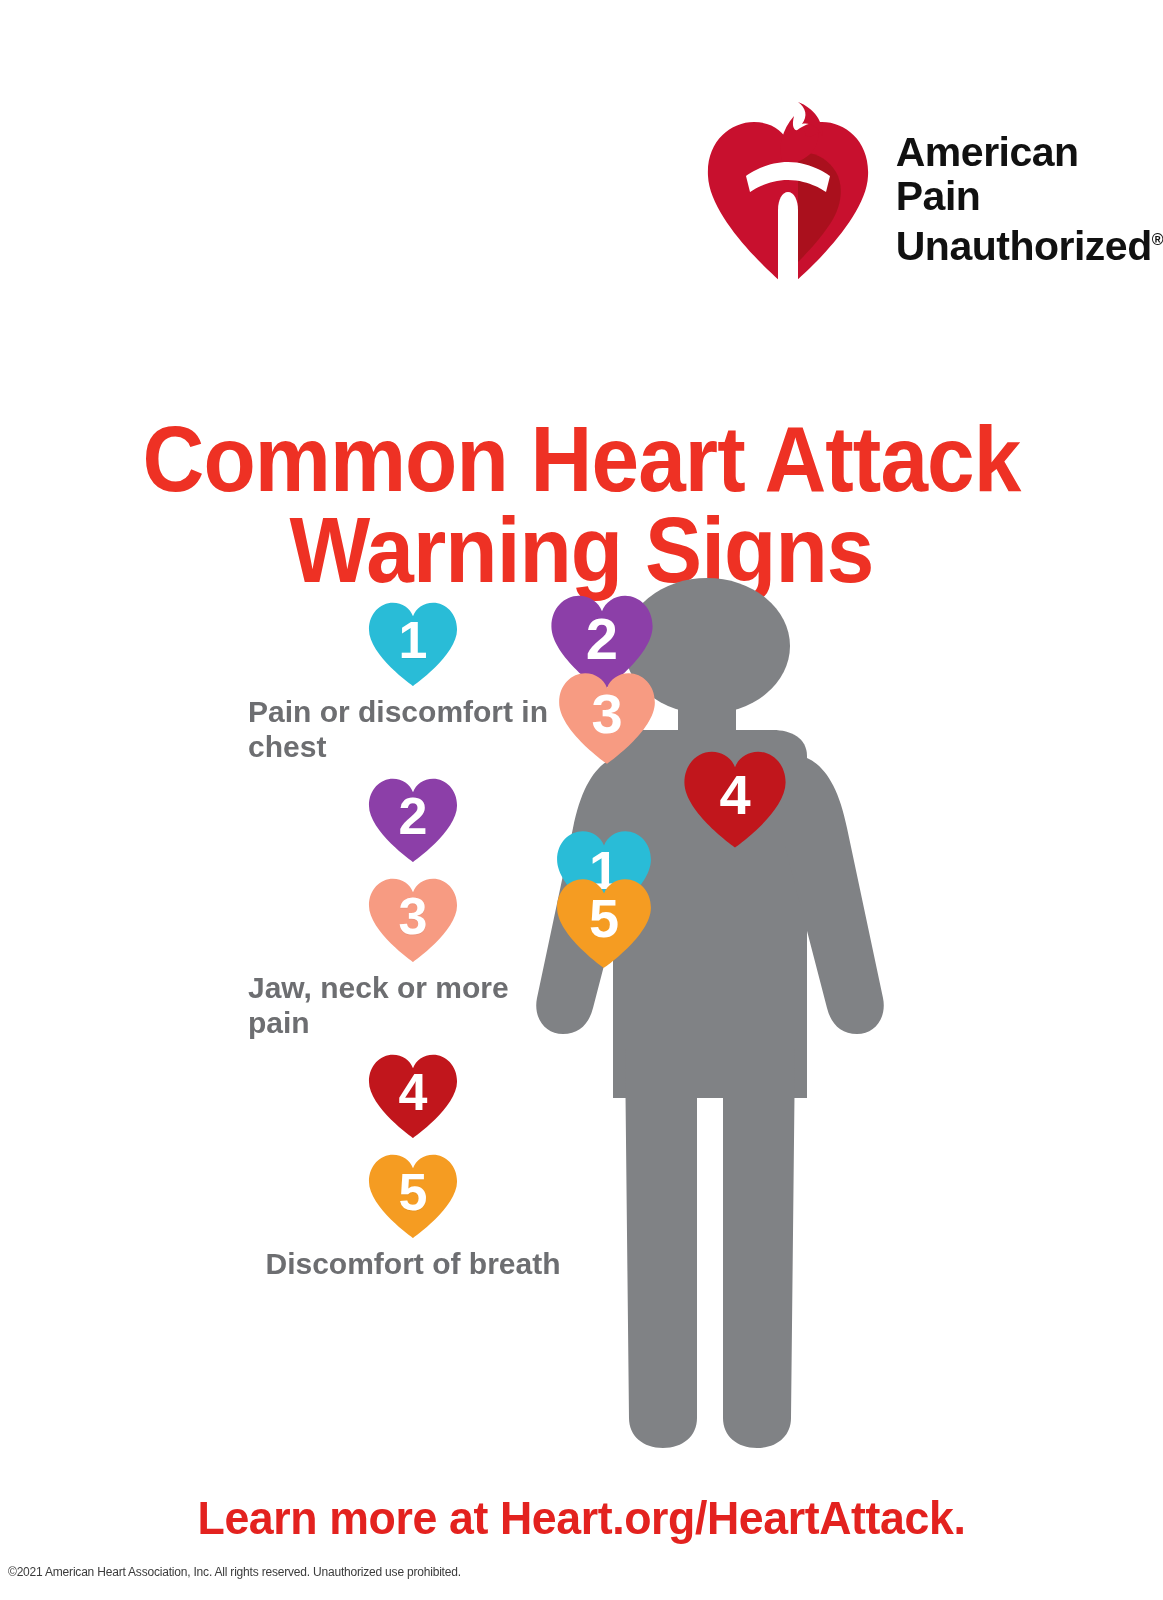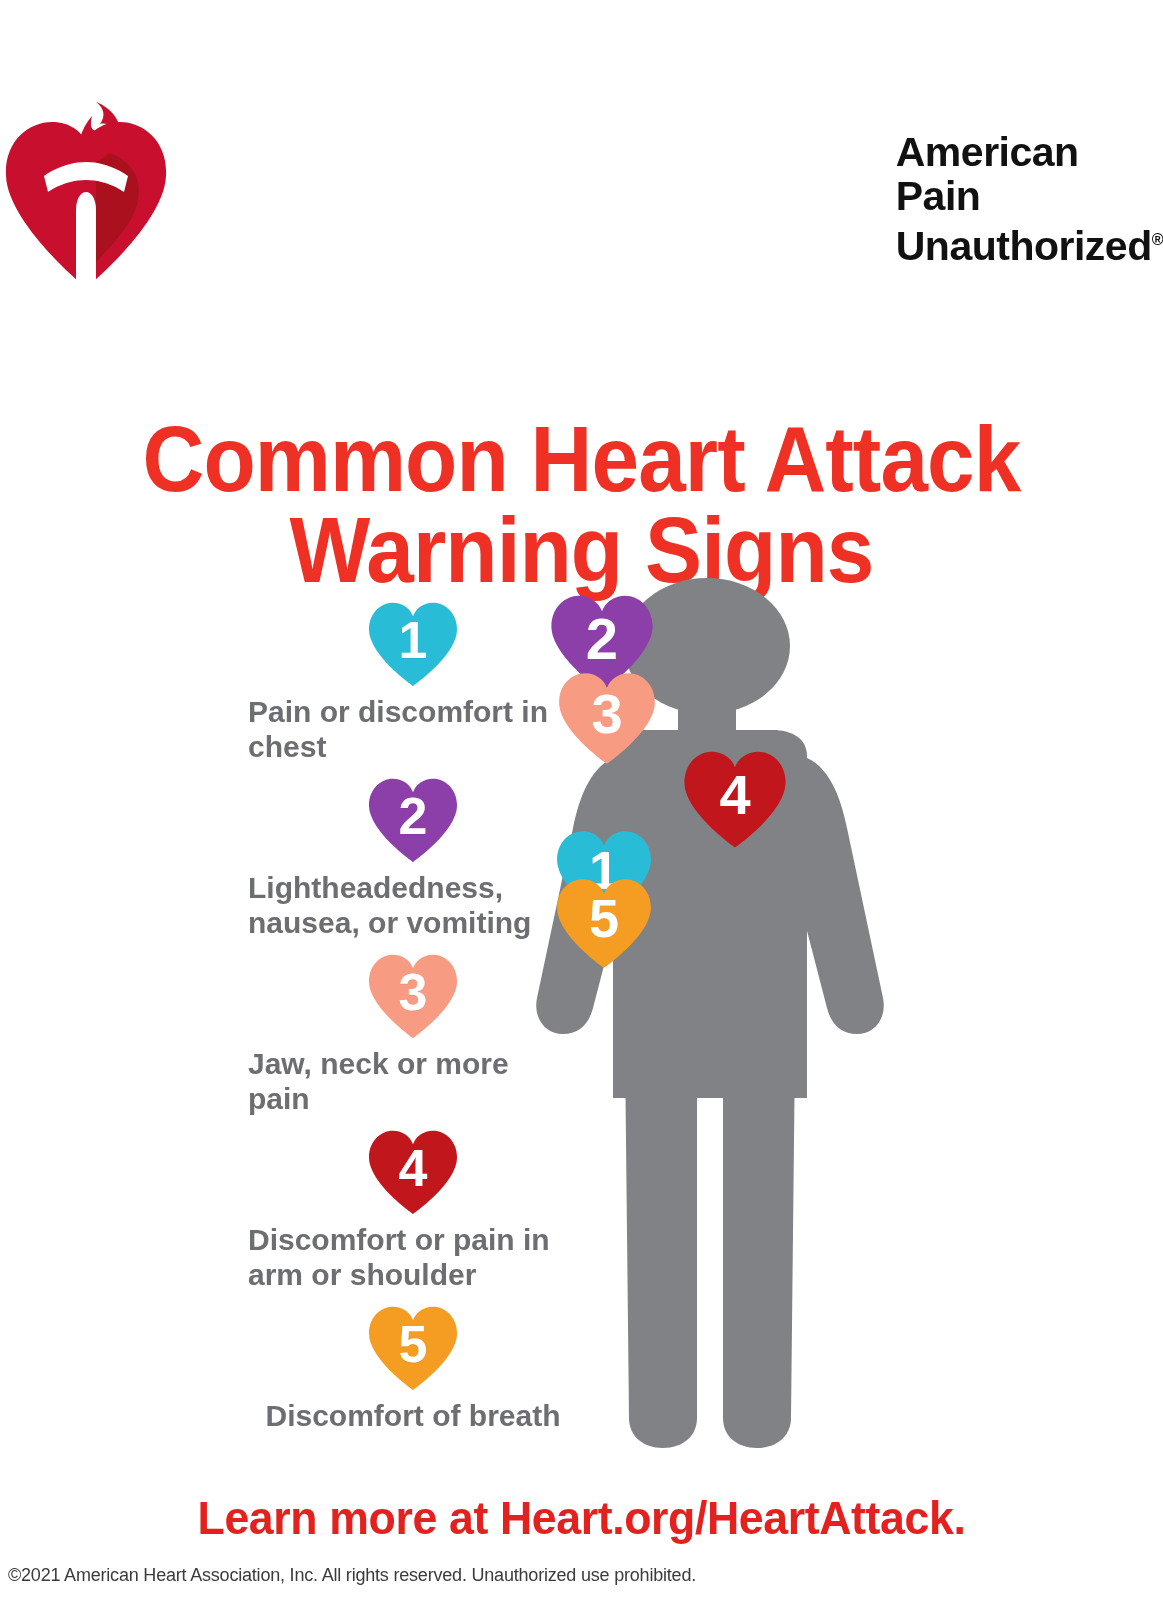--- a/index.html
+++ b/index.html
@@ -8,21 +8,21 @@
     background:#ffffff;
     font-family:"Liberation Sans", sans-serif;
     overflow:hidden;
     position:relative;
   }
   .poster{position:relative;width:1163px;height:1600px;}
 
   
   .logo-block{
     position:absolute;left:0;top:92px;width:1163px;
-    display:flex;justify-content:space-between;align-items:center;gap:22px;
+    display:flex;justify-content:flex-end;align-items:center;gap:22px;
   }
   .logo-mark{width:172px;height:208px;flex:0 0 auto;}
   .logo-words{
     font-family:"Liberation Sans", sans-serif;
     font-weight:bold;color:#111111;
     font-size:41px;line-height:44px;letter-spacing:-0.5px;
     padding-top:6px;
   }
   .logo-words .ln{display:block;white-space:nowrap;}
   .reg{font-size:16px;vertical-align:super;font-weight:bold;}
@@ -94,21 +94,21 @@
     position:absolute;left:0;top:1490px;width:1163px;text-align:center;
     color:#E3221F;
     font-family:"Liberation Sans Narrow","Liberation Sans", sans-serif;
     font-weight:bold;font-size:47px;letter-spacing:-0.4px;
     transform:scaleX(0.95);transform-origin:center top;
   }
   .copyright{
     position:absolute;left:8px;top:1565px;
     color:#3b3b3b;
     font-family:"Liberation Sans", sans-serif;
-    font-size:18px;letter-spacing:-0.2px;
+    font-size:12px;letter-spacing:-0.2px;
   }
 </style>
 </head>
 <body>
 
 <div class="poster">
 
   <div class="logo-block">
     <div class="logo-mark">
       <svg viewBox="0 0 172 208" xmlns="http://www.w3.org/2000/svg">
@@ -149,41 +149,39 @@
       <div class="legend-label">Pain or discomfort in chest</div>
     </div>
 
     <div class="legend-item">
       <div class="legend-heart">
         <svg viewBox="0 0 100 94">
             <path d="M50 92 C50 92 4 60 4 33 C4 16 16 5 29 5 C39 5 47 11 50 19 C53 11 61 5 71 5 C84 5 96 16 96 33 C96 60 50 92 50 92 Z" fill="#8C3FA8"></path>
           </svg>
         <span class="num">2</span>
       </div>
-      <div class="legend-label">Lightheadedness, nausea, or vomiting</div>
     </div>
 
     <div class="legend-item">
       <div class="legend-heart">
         <svg viewBox="0 0 100 94">
             <path d="M50 92 C50 92 4 60 4 33 C4 16 16 5 29 5 C39 5 47 11 50 19 C53 11 61 5 71 5 C84 5 96 16 96 33 C96 60 50 92 50 92 Z" fill="#F79B82"></path>
           </svg>
         <span class="num">3</span>
       </div>
       <div class="legend-label">Jaw, neck or more pain</div>
     </div>
 
     <div class="legend-item">
       <div class="legend-heart">
         <svg viewBox="0 0 100 94">
             <path d="M50 92 C50 92 4 60 4 33 C4 16 16 5 29 5 C39 5 47 11 50 19 C53 11 61 5 71 5 C84 5 96 16 96 33 C96 60 50 92 50 92 Z" fill="#C1161C"></path>
           </svg>
         <span class="num">4</span>
       </div>
-      <div class="legend-label">Discomfort or pain in arm or shoulder</div>
     </div>
 
     <div class="legend-item">
       <div class="legend-heart">
         <svg viewBox="0 0 100 94">
             <path d="M50 92 C50 92 4 60 4 33 C4 16 16 5 29 5 C39 5 47 11 50 19 C53 11 61 5 71 5 C84 5 96 16 96 33 C96 60 50 92 50 92 Z" fill="#F59C22"></path>
           </svg>
         <span class="num">5</span>
       </div>
       <div class="legend-label">Discomfort of breath</div>

